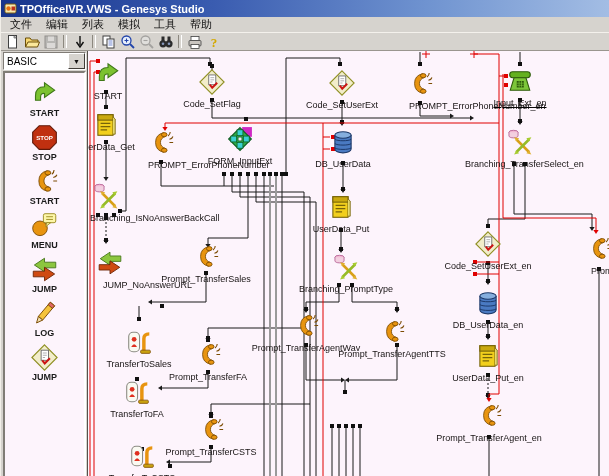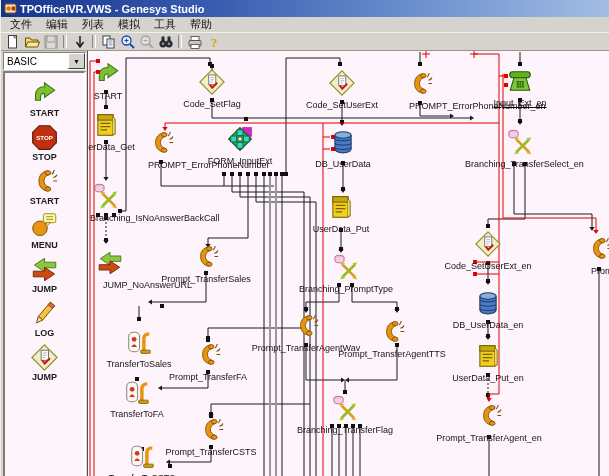--- a/index.html
+++ b/index.html
@@ -492,30 +492,20 @@
               <ellipse cx="15" cy="4.3" rx="2.6" ry="1.9" fill="#e8940f" stroke="#7c4c04" stroke-width="0.8"></ellipse>
               <ellipse cx="15" cy="18.7" rx="2.6" ry="1.9" fill="#e8940f" stroke="#7c4c04" stroke-width="0.8"></ellipse>
               <path d="M18.5 5.5 Q20.5 4 20.5 1.8 M19.8 8.5 Q22.5 8 23 6 M19.8 11.5 L23.2 11.5" stroke="#7c4c04" stroke-width="1" fill="none"></path>
             </svg></span><div class="node-label">Prompt_TransferAgentWav</div></div>
         <div class="node" style="left: 249px; top: 268px;"><span class="node-icon"><svg viewBox="0 0 24 24" width="26" height="26">
               <path d="M14.5 2.5 Q7 4 7 11.5 Q7 19 14.5 20.5 L16 17 Q11.5 15.5 11.5 11.5 Q11.5 7.5 16 6 Z" fill="#e8940f" stroke="#7c4c04" stroke-width="0.8"></path>
               <ellipse cx="15" cy="4.3" rx="2.6" ry="1.9" fill="#e8940f" stroke="#7c4c04" stroke-width="0.8"></ellipse>
               <ellipse cx="15" cy="18.7" rx="2.6" ry="1.9" fill="#e8940f" stroke="#7c4c04" stroke-width="0.8"></ellipse>
               <path d="M18.5 5.5 Q20.5 4 20.5 1.8 M19.8 8.5 Q22.5 8 23 6 M19.8 11.5 L23.2 11.5" stroke="#7c4c04" stroke-width="1" fill="none"></path>
             </svg></span><div class="node-label">Prompt_TransferAgentTTS</div></div>
-        <div class="node" style="left: 202px; top: 344px;"><span class="node-icon"><svg viewBox="0 0 24 24" width="26" height="26">
-              <ellipse cx="6" cy="3" rx="4.2" ry="1.8" fill="#f3b8d3" stroke="#b55f93" stroke-width="0.8"></ellipse>
-              <path d="M1.8 3 v3.4 c0 1 1.9 1.8 4.2 1.8 s4.2 -0.8 4.2 -1.8 v-3.4" fill="#f3cfe0" stroke="#b55f93" stroke-width="0.8"></path>
-              <path d="M8.5 9.5 L20.5 21.5" stroke="#d8a018" stroke-width="2.4"></path>
-              <path d="M20.5 9.5 L8.5 21.5" stroke="#96bb28" stroke-width="2.4"></path>
-              <polygon points="6.5,7.5 11.2,8.6 8.6,11.2" fill="#e0b030"></polygon>
-              <polygon points="22.5,23.5 17.8,22.4 20.4,19.8" fill="#e0b030"></polygon>
-              <polygon points="22.5,7.5 17.8,8.6 20.4,11.2" fill="#a8cc30"></polygon>
-              <polygon points="6.5,23.5 11.2,22.4 8.6,19.8" fill="#a8cc30"></polygon>
-            </svg></span><div class="node-label">Branching_TransferFlag</div></div>
         <div class="node" style="left: 277px; top: 20px;"><span class="node-icon"><svg viewBox="0 0 24 24" width="26" height="26">
               <path d="M14.5 2.5 Q7 4 7 11.5 Q7 19 14.5 20.5 L16 17 Q11.5 15.5 11.5 11.5 Q11.5 7.5 16 6 Z" fill="#e8940f" stroke="#7c4c04" stroke-width="0.8"></path>
               <ellipse cx="15" cy="4.3" rx="2.6" ry="1.9" fill="#e8940f" stroke="#7c4c04" stroke-width="0.8"></ellipse>
               <ellipse cx="15" cy="18.7" rx="2.6" ry="1.9" fill="#e8940f" stroke="#7c4c04" stroke-width="0.8"></ellipse>
               <path d="M18.5 5.5 Q20.5 4 20.5 1.8 M19.8 8.5 Q22.5 8 23 6 M19.8 11.5 L23.2 11.5" stroke="#7c4c04" stroke-width="1" fill="none"></path>
             </svg></span><div class="node-label" style="text-align: left; padding-left: 44px;">PROMPT_ErrorPhoneNumber_en</div></div>
         <div class="node" style="left: 377px; top: 17px; text-decoration: underline;"><span class="node-icon"><svg viewBox="0 0 24 24" width="26" height="26">
               <rect x="2.5" y="3.5" width="19" height="5.5" rx="2.7" fill="#63b01f" stroke="#2c5a0a"></rect>
               <path d="M6.5 9 h11 l3.5 11.5 h-18 Z" fill="#7cc63a" stroke="#2c5a0a"></path>
               <rect x="9" y="12" width="6.5" height="6" fill="#2c5a0a"></rect>

